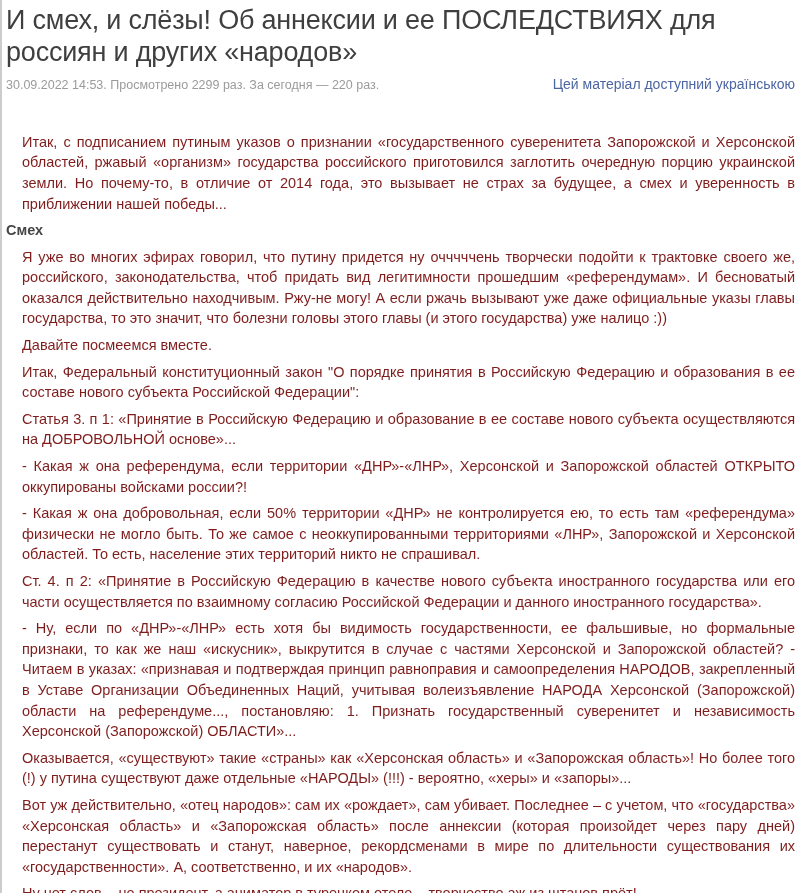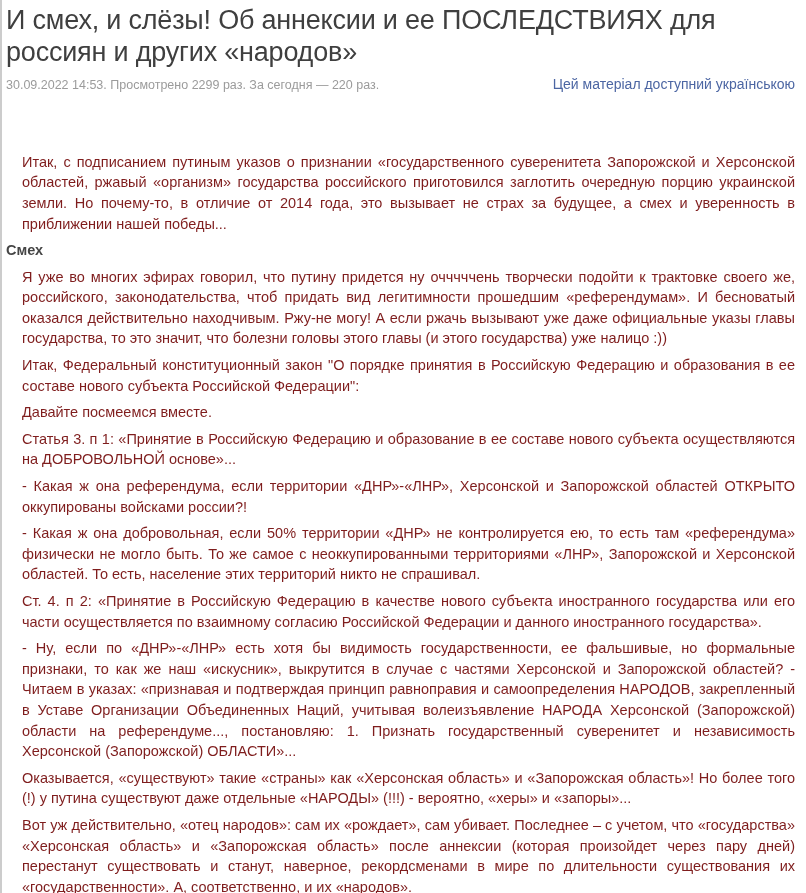--- a/index.html
+++ b/index.html
@@ -22,21 +22,21 @@
     line-height: 1.18;
     font-weight: normal;
     color: #3f3f3f;
     margin: 2px 0 7px 0;
     letter-spacing: -0.2px;
   }
   .meta-row {
     display: flex;
     justify-content: space-between;
     align-items: baseline;
-    margin: 0 0 60px 0;
+    margin: 0 0 40px 0;
     text-align: center;
   }
   .meta {
     font-size: 12.5px;
     color: #9b9b9b;
   }
   .lang-link {
     font-size: 14px;
     color: #4c66a3;
     text-decoration: none;
@@ -67,22 +67,22 @@
 
   <div class="meta-row">
     <span class="meta">30.09.2022 14:53. Просмотрено 2299 раз. За сегодня — 220 раз.</span>
     <a class="lang-link">Цей матеріал доступний українською</a>
   </div>
 
   <article>
     <p>Итак, с подписанием путиным указов о признании «государственного суверенитета Запорожской и Херсонской областей, ржавый «организм» государства российского приготовился заглотить очередную порцию украинской земли. Но почему-то, в отличие от 2014 года, это вызывает не страх за будущее, а смех и уверенность в приближении нашей победы...</p>
     <h2 class="subhead">Смех</h2>
     <p>Я уже во многих эфирах говорил, что путину придется ну очччччень творчески подойти к трактовке своего же, российского, законодательства, чтоб придать вид легитимности прошедшим «референдумам». И бесноватый оказался действительно находчивым. Ржу-не могу! А если ржачь вызывают уже даже официальные указы главы государства, то это значит, что болезни головы этого главы (и этого государства) уже налицо :))</p>
+    <p>Давайте посмеемся вместе.</p>
     <p>Итак, Федеральный конституционный закон "О порядке принятия в Российскую Федерацию и образования в ее составе нового субъекта Российской Федерации":</p>
-    <p>Давайте посмеемся вместе.</p>
     <p>Статья 3. п 1: «Принятие в Российскую Федерацию и образование в ее составе нового субъекта осуществляются на ДОБРОВОЛЬНОЙ основе»...</p>
     <p>- Какая ж она референдума, если территории «ДНР»-«ЛНР», Херсонской и Запорожской областей ОТКРЫТО оккупированы войсками россии?!</p>
     <p>- Какая ж она добровольная, если 50% территории «ДНР» не контролируется ею, то есть там «референдума» физически не могло быть. То же самое с неоккупированными территориями «ЛНР», Запорожской и Херсонской областей. То есть, население этих территорий никто не спрашивал.</p>
     <p>Ст. 4. п 2: «Принятие в Российскую Федерацию в качестве нового субъекта иностранного государства или его части осуществляется по взаимному согласию Российской Федерации и данного иностранного государства».</p>
     <p>- Ну, если по «ДНР»-«ЛНР» есть хотя бы видимость государственности, ее фальшивые, но формальные признаки, то как же наш «искусник», выкрутится в случае с частями Херсонской и Запорожской областей? - Читаем в указах: «признавая и подтверждая принцип равноправия и самоопределения НАРОДОВ, закрепленный в Уставе Организации Объединенных Наций, учитывая волеизъявление НАРОДА Херсонской (Запорожской) области на референдуме..., постановляю: 1. Признать государственный суверенитет и независимость Херсонской (Запорожской) ОБЛАСТИ»...</p>
     <p>Оказывается, «существуют» такие «страны» как «Херсонская область» и «Запорожская область»! Но более того (!) у путина существуют даже отдельные «НАРОДЫ» (!!!) - вероятно, «херы» и «запоры»...</p>
     <p>Вот уж действительно, «отец народов»: сам их «рождает», сам убивает. Последнее – с учетом, что «государства» «Херсонская область» и «Запорожская область» после аннексии (которая произойдет через пару дней) перестанут существовать и станут, наверное, рекордсменами в мире по длительности существования их «государственности». А, соответственно, и их «народов».</p>
     <p>Ну нет слов, - не президент, а аниматор в турецком отеле – творчество аж из штанов прёт!</p>
   </article>
 

